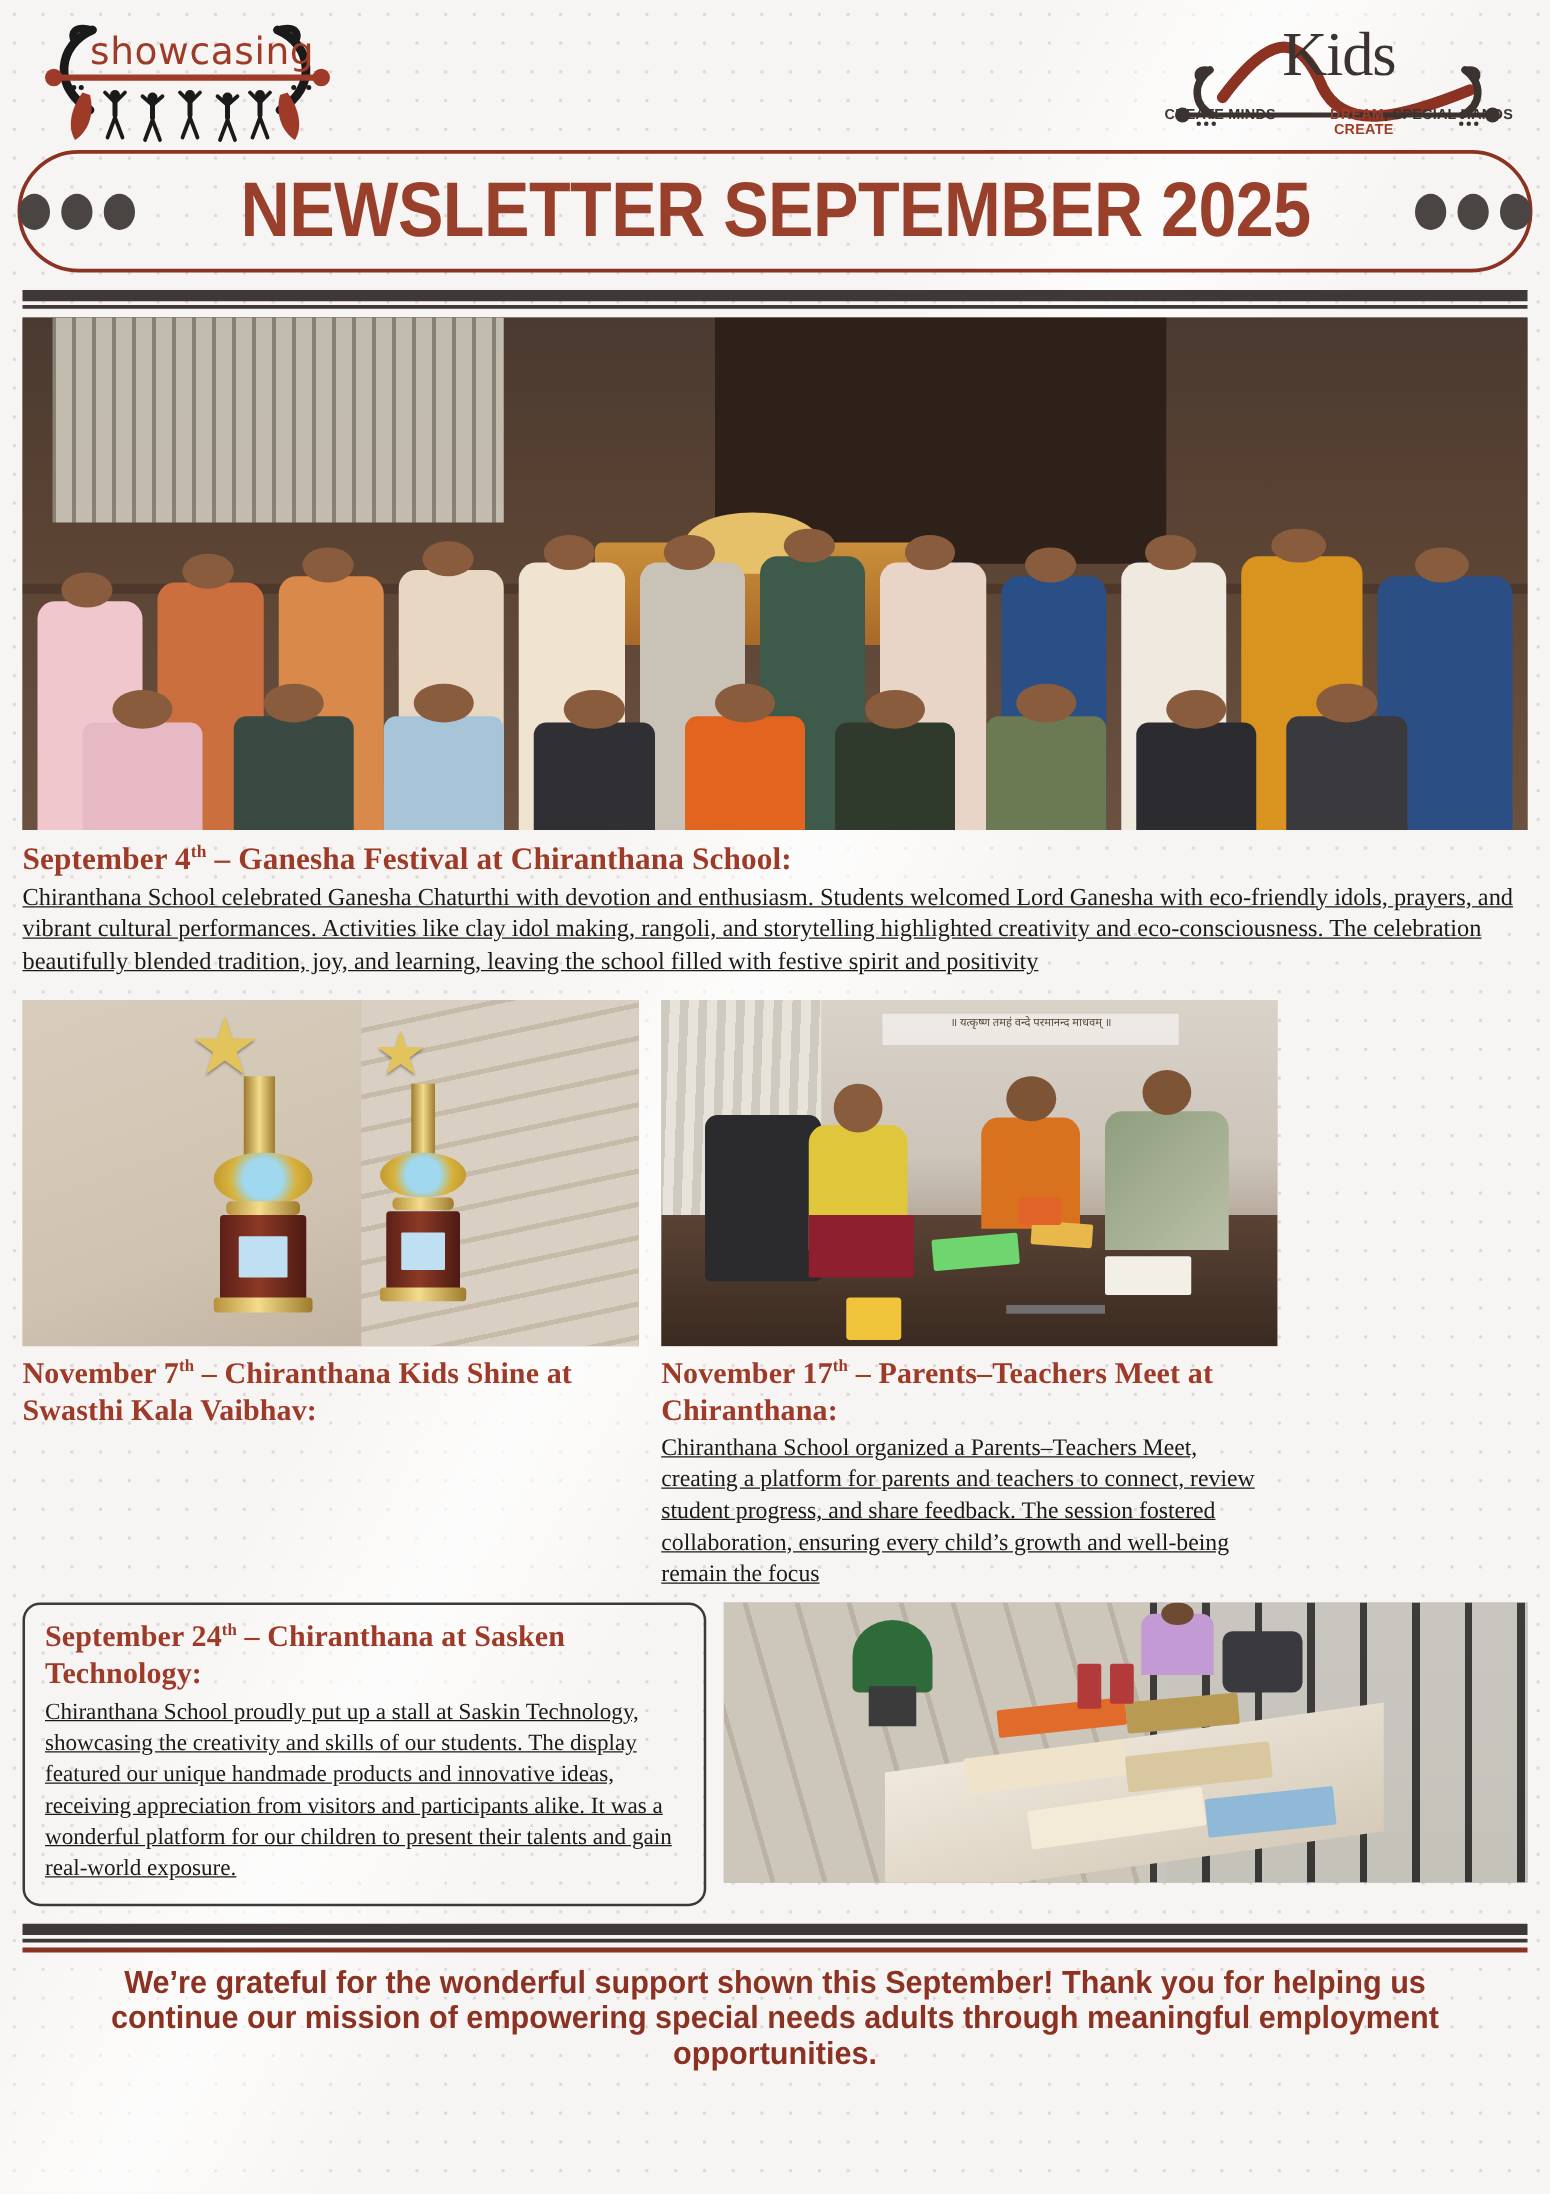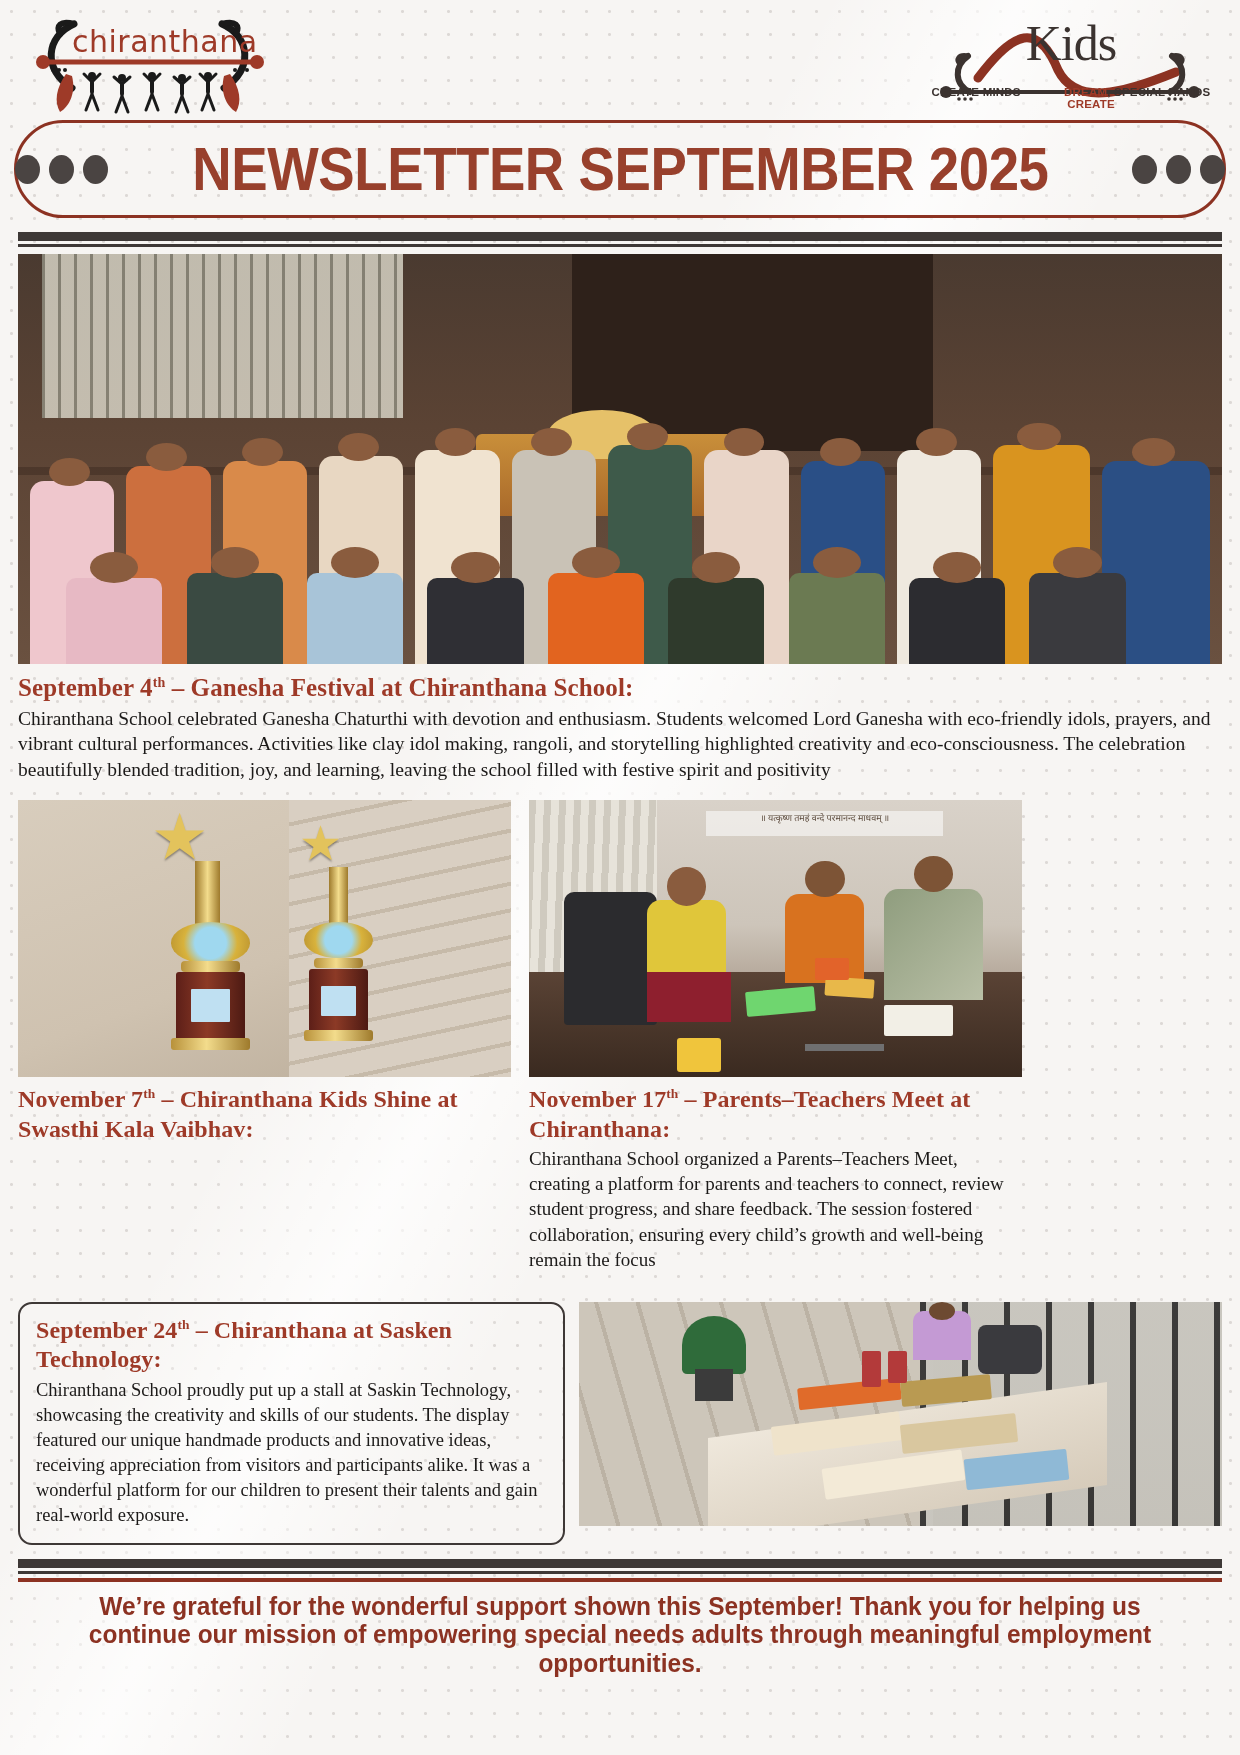--- a/index.html
+++ b/index.html
@@ -158,38 +158,39 @@
   }
   .article-heading sup { font-size: 0.56em; vertical-align: super; }
 
   .article-body {
     font-family: "Liberation Serif", serif;
     font-size: 19.5px;
     color: #1c1a19;
     line-height: 1.33;
     margin-top: 2px;
     text-align: left;
+    text-decoration: underline;
   }
 
   
   .two-col {
     display: flex;
     gap: 18px;
     margin-top: 17px;
   }
   .col { width: 493px; }
   .col-photo { width: 100%; height: 277px; overflow: hidden; position: relative; background: #cdbfae; }
   .col .article-heading { font-size: 24px; margin-top: 8px; }
   .col .article-body { font-size: 19px; }
 
   
   .bottom-block {
     display: flex;
     gap: 14px;
-    margin-top: 30px;
+    margin-top: 10px;
     align-items: stretch;
   }
   .sasken-box {
     width: 547px;
     border: 2px solid #3e3836;
     border-radius: 14px;
     padding: 12px 16px 14px 16px;
   }
   .sasken-box .article-heading { margin-top: 0; font-size: 24px; }
   .sasken-box .article-body { font-size: 18.5px; line-height: 1.36; margin-top: 3px; }
@@ -315,21 +316,21 @@
             <path d="M8 24 L2 40 M8 24 L14 40" stroke="#1a1a1a" stroke-width="3" fill="none" stroke-linecap="round"></path>
           </g>
           <g transform="translate(174,62)">
             <circle cx="8" cy="6" r="4"></circle>
               <rect x="6" y="10" width="4" height="14" rx="2"></rect>
             <path d="M8 12 L0 4 M8 12 L16 4" stroke="#1a1a1a" stroke-width="3" fill="none" stroke-linecap="round"></path>
             <path d="M8 24 L2 40 M8 24 L14 40" stroke="#1a1a1a" stroke-width="3" fill="none" stroke-linecap="round"></path>
           </g>
         </g>
       </svg>
-      <div class="ch-word">chiranthana</div>
+      <div class="ch-word">showcasing</div>
     </div>
 
     <div class="logo-aase">
       <svg class="aase-svg" width="290" height="106" viewBox="0 0 290 106">
 
         <path d="M52 70 C88 22, 112 14, 132 62 C150 98, 196 86, 250 64" stroke="#8c3222" stroke-width="9" fill="none" stroke-linecap="round"></path>
 
         <line x1="22" y1="84" x2="266" y2="84" stroke="#3b3330" stroke-width="4"></line>
         <circle cx="20" cy="84" r="6" fill="#3b3330"></circle>
         <circle cx="268" cy="84" r="6" fill="#3b3330"></circle>

